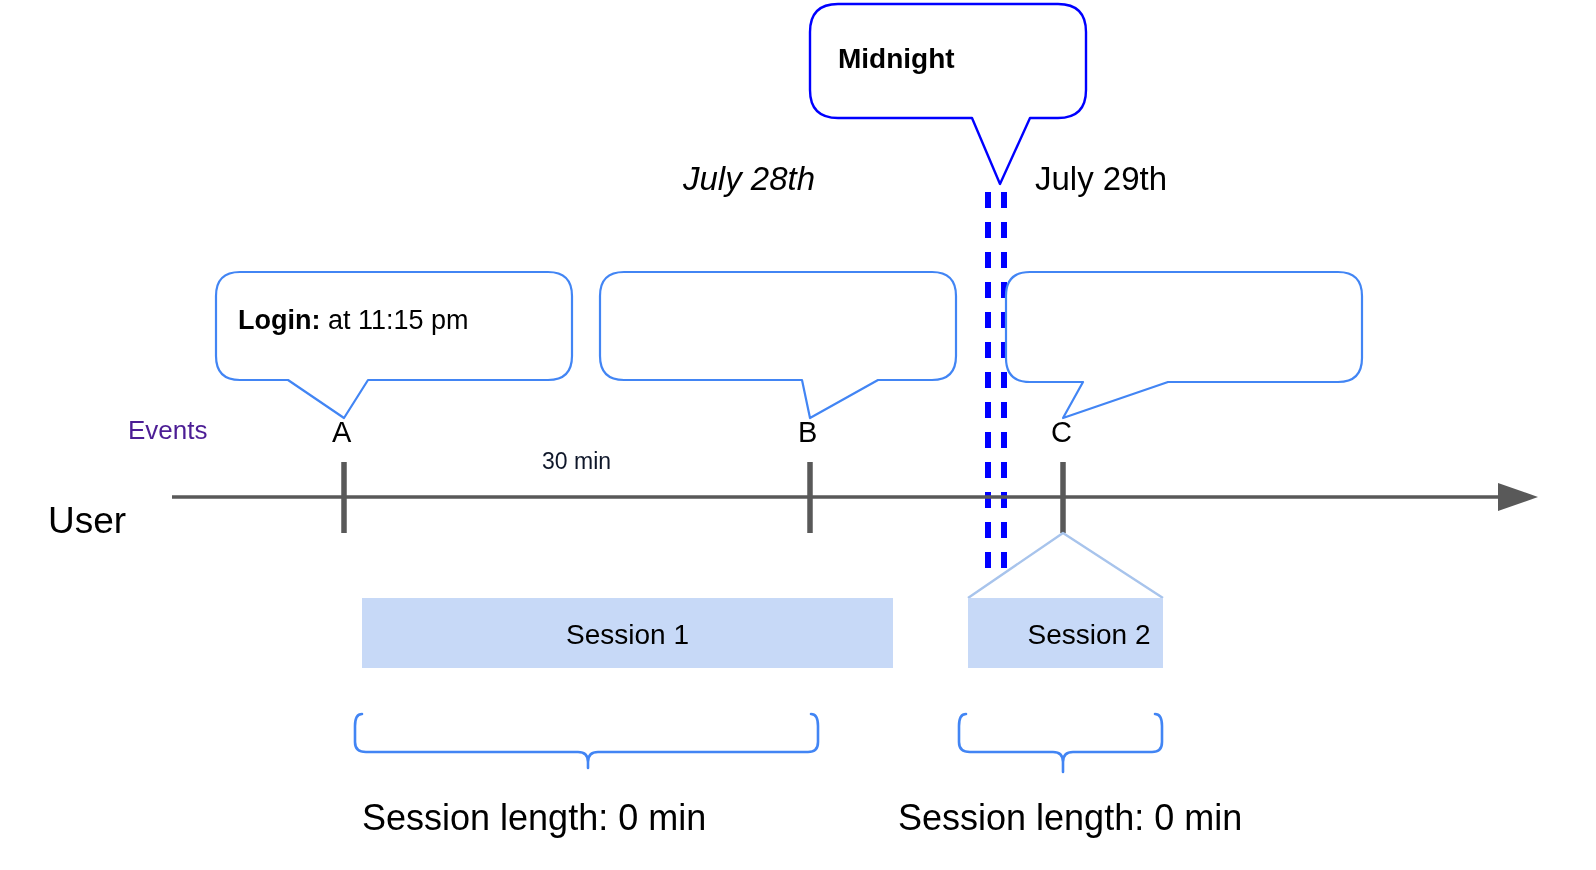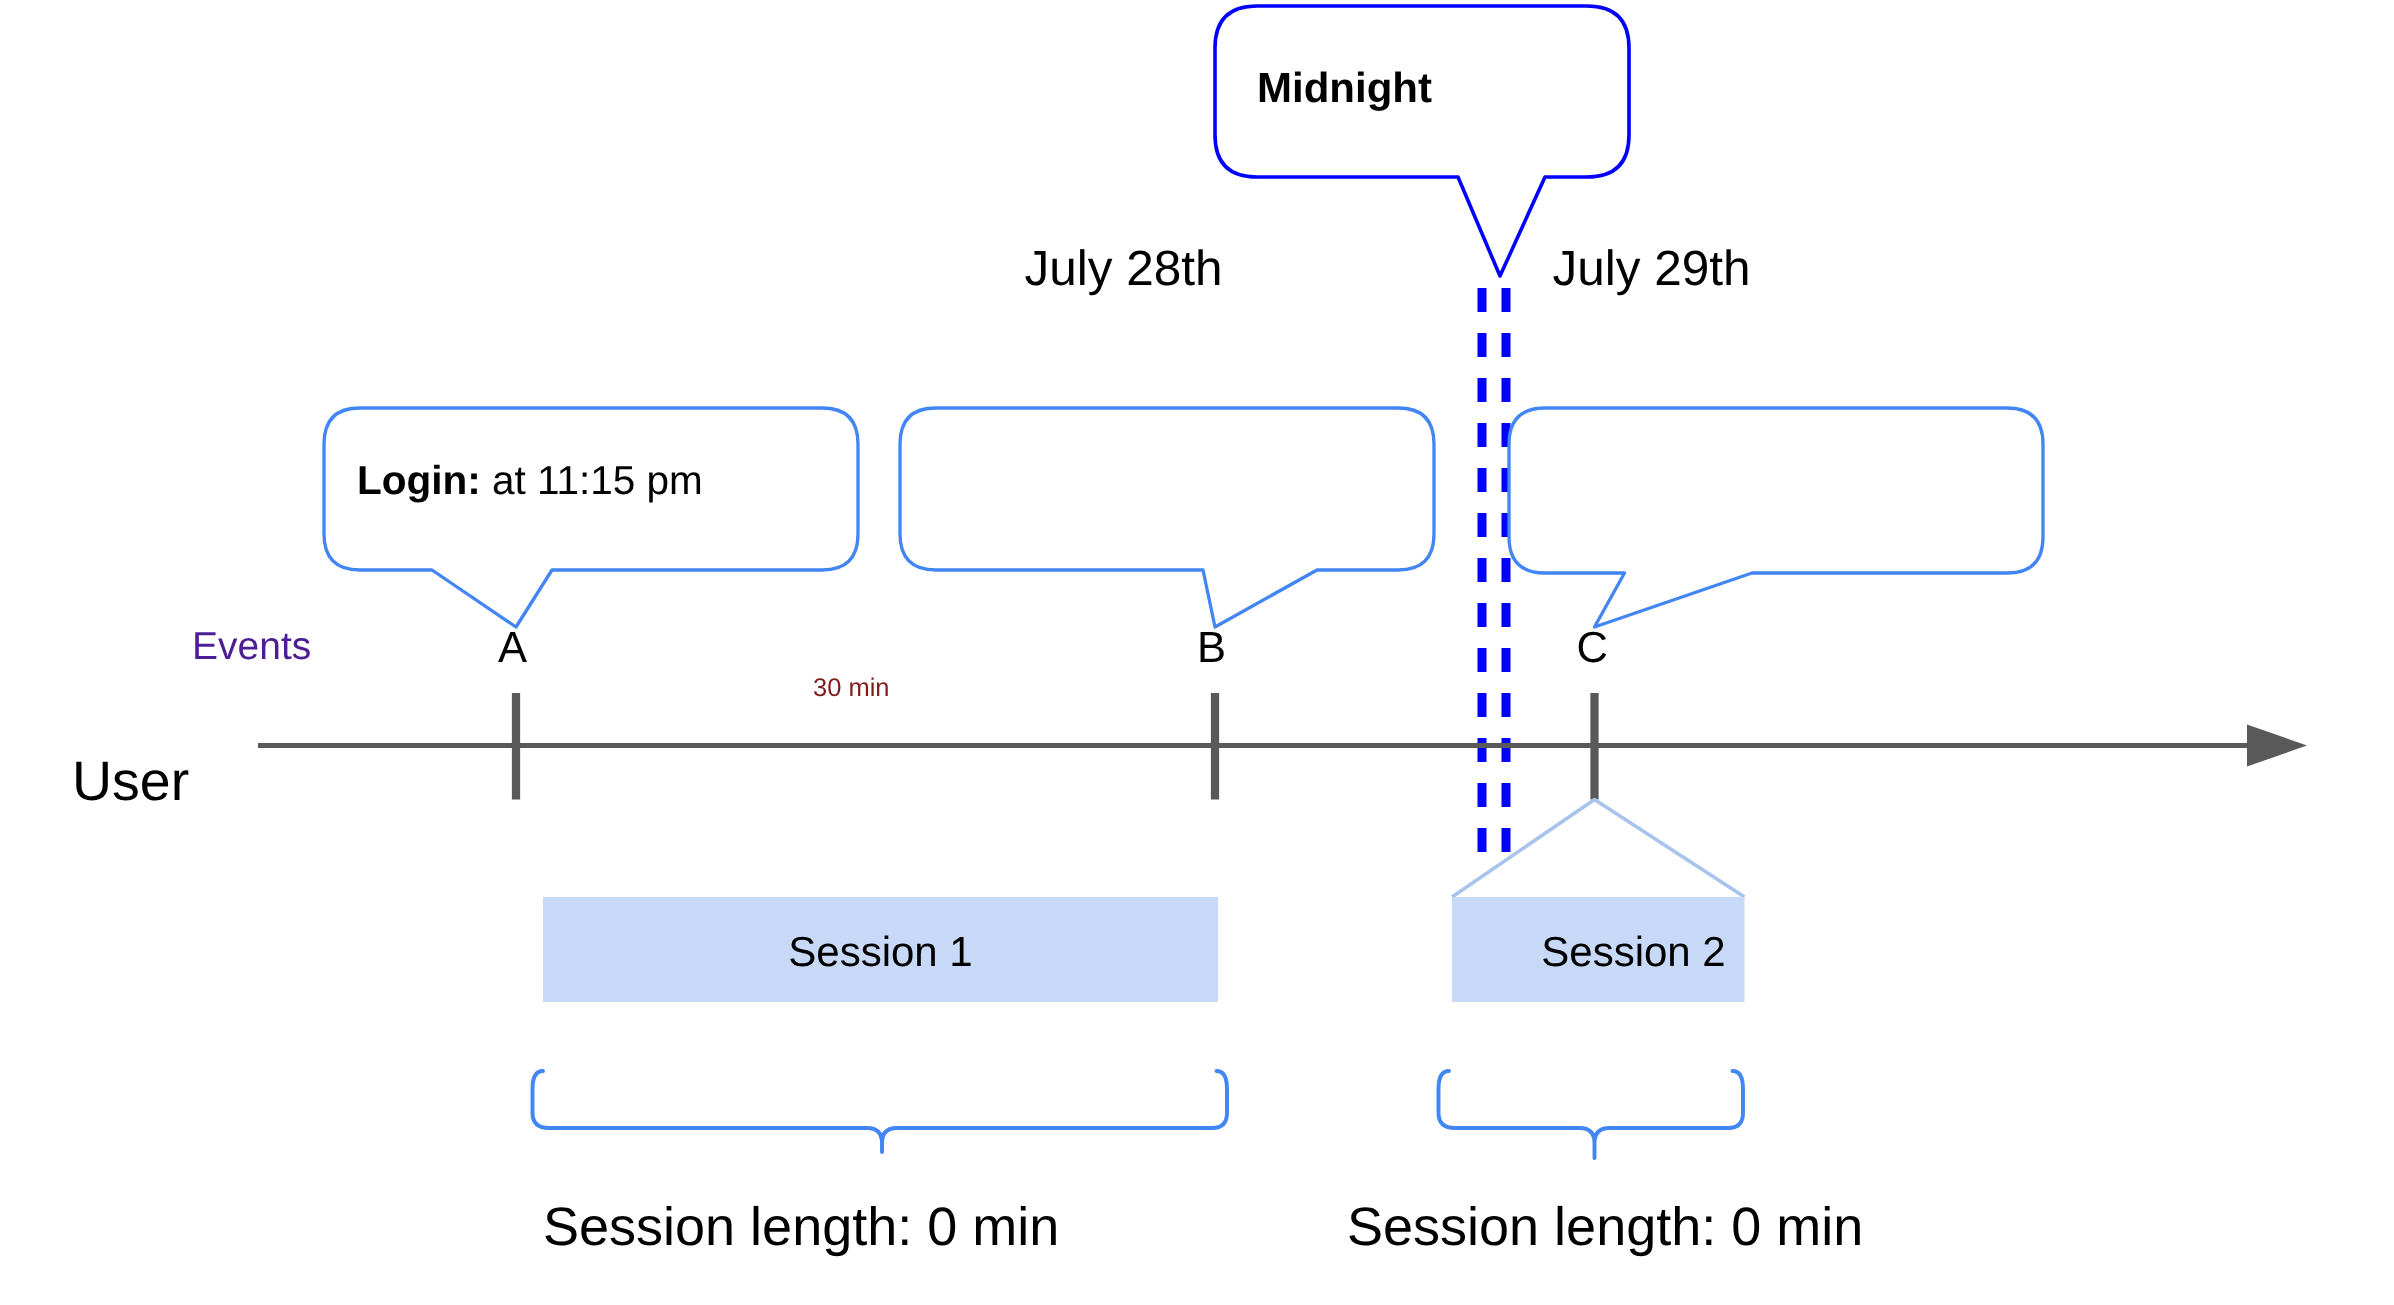--- a/index.html
+++ b/index.html
@@ -64,22 +64,22 @@
   }
 
   
   .event-letter {
     font-size: 29px;
     color: #000000;
   }
 
   
   .duration-label {
-    font-size: 17px;
-    color: #7f1d1d;
+    font-size: 23px;
+    color: #0f172a;
   }
 
   
   .session-bar {
     position: absolute;
     background: #c7d9f7;
   }
   .session-bar .bar-label {
     position: absolute;
     left: 0;
@@ -211,39 +211,39 @@
                L 1152 752
                Q 1162 752 1162 742
                L 1162 726
                Q 1162 714 1155 714" fill="none" stroke="#4285f4" stroke-width="2.6" stroke-linecap="round" stroke-linejoin="round"></path>
     </g>
 
   </svg>
 
   <div class="txt callout-text midnight" style="left:838px; top:45px;">Midnight</div>
 
-  <div class="txt day-label" style="left:683px; top:162px;">July 28th</div>
+  <div class="txt day-label" style="left:683px; top:162px;font-style:italic;">July 28th</div>
   <div class="txt day-label" style="left:1035px; top:162px;">July 29th</div>
 
   <div class="txt callout-text" style="left:238px; top:307px;">
     <span class="lead">Login:</span><span> at 11:15 pm</span>
   </div>
 
 
 
   <div class="txt events-label" style="left:128px; top:417px;">Events</div>
   <div class="txt user-label" style="left:48px; top:502px;">User</div>
 
   <div class="txt event-letter" style="left:332px; top:418px;">A</div>
   <div class="txt event-letter" style="left:798px; top:418px;">B</div>
   <div class="txt event-letter" style="left:1051px; top:418px;">C</div>
 
   <div class="txt duration-label" style="left:542px; top:450px;">30 min</div>
 
-  <div class="session-bar" style="left:362px; top:598px; width:450px; height:70px;">
+  <div class="session-bar" style="left:362px; top:598px; width:531px; height:70px;">
     <div class="bar-label" style="top:21px;">Session 1</div>
   </div>
 
   <div class="session-bar" style="left:968px; top:598px; width:195px; height:70px;">
     <div class="bar-label" style="top:21px;margin-left:47px;">Session 2</div>
   </div>
 
   <div class="txt session-length" style="left:362px; top:800px;">Session length: 0 min</div>
   <div class="txt session-length" style="left:898px; top:800px;">Session length: 0 min</div>
 

